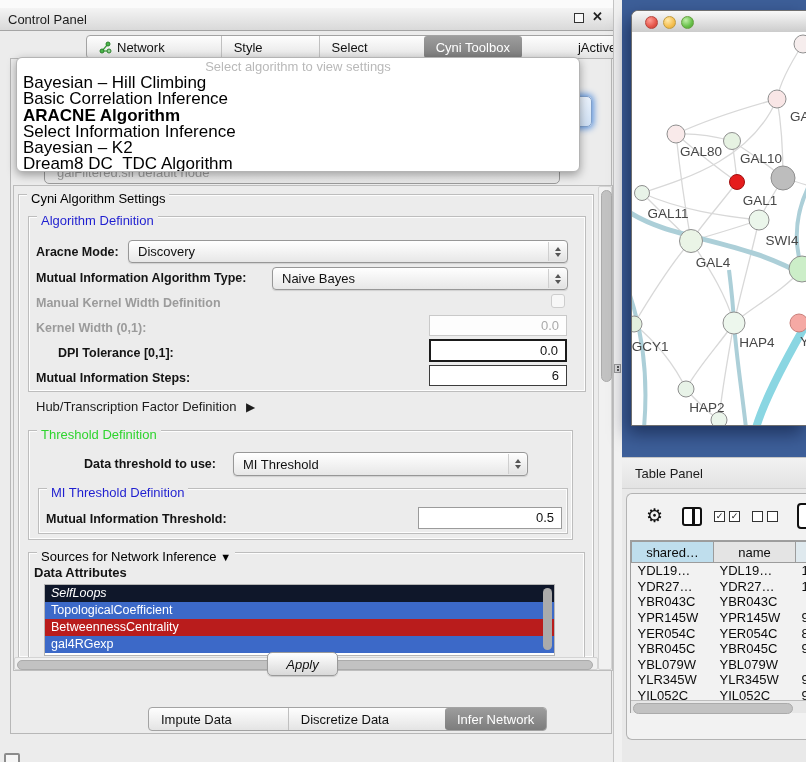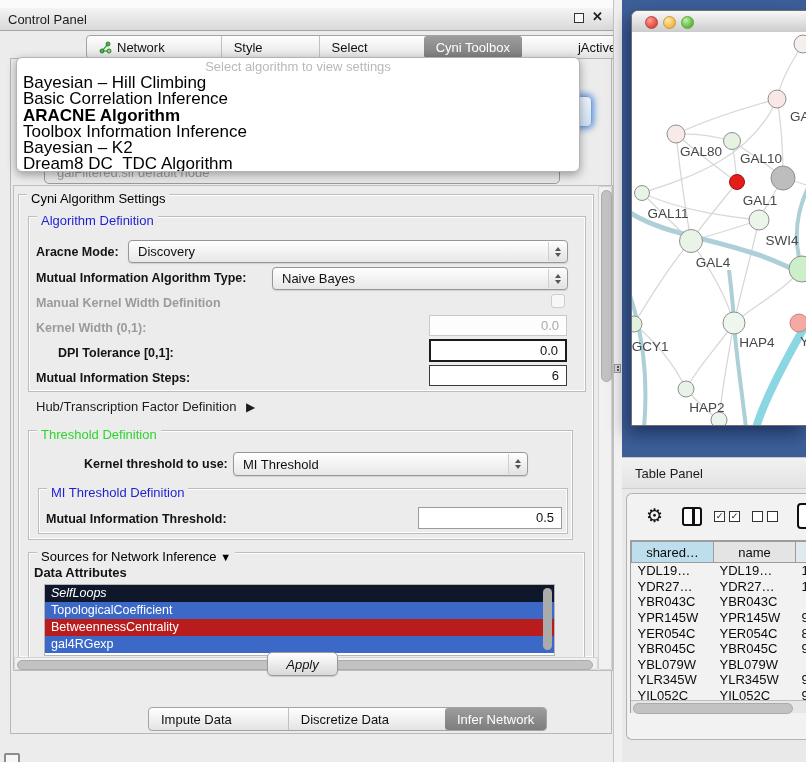--- a/index.html
+++ b/index.html
@@ -198,21 +198,21 @@
   <div class="abs tf med" style="left:429px;top:365px;width:138px;height:21px;">6</div>
 
   <div class="abs plain" style="left:36px;top:399px;">
     <span>Hub/Transcription Factor Definition</span>
     <span style="font-size:12px;margin-left:6px;">▶</span>
   </div>
 
   <div class="abs grp" style="left:28px;top:430px;width:545px;height:110px;">
     <span class="grp-lab green">Threshold Definition</span>
   </div>
-  <div class="abs lab" style="left:84px;top:457px;">Kernel threshold to use:</div>
+  <div class="abs lab" style="left:84px;top:457px;">Data threshold to use:</div>
   <div class="abs combo" style="left:233px;top:452px;width:295px;height:24px;">
     <span>MI Threshold</span>
     <span class="stp">
         <i class="tri-up"></i>
         <i class="tri-dn"></i>
       </span>
   </div>
   <div class="abs grp" style="left:38px;top:488px;width:530px;height:46px;">
     <span class="grp-lab blue">MI Threshold Definition</span>
   </div>
@@ -256,21 +256,21 @@
         <span>Infer Network</span>
       </div>
     </div>
 
   <div class="abs popup">
     <div class="ph">Select algorithm to view settings</div>
     <div id="popup-items">
         <div class="pitem">Bayesian – Hill Climbing</div>
         <div class="pitem">Basic Correlation Inference</div>
         <div class="pitem b">ARACNE Algorithm</div>
-        <div class="pitem">Toolbox Information Inference</div>
+        <div class="pitem">Select Information Inference</div>
         <div class="pitem">Bayesian – K2</div>
         <div class="pitem">Dream8 DC_TDC Algorithm</div>
       </div>
   </div>
 
   <div class="abs mini-ico"></div>
 
   <div class="abs bluebg" id="bluebg" style="background: rgb(61, 95, 153);"></div>
   <div class="abs divider"></div>
   <div class="abs grip">

